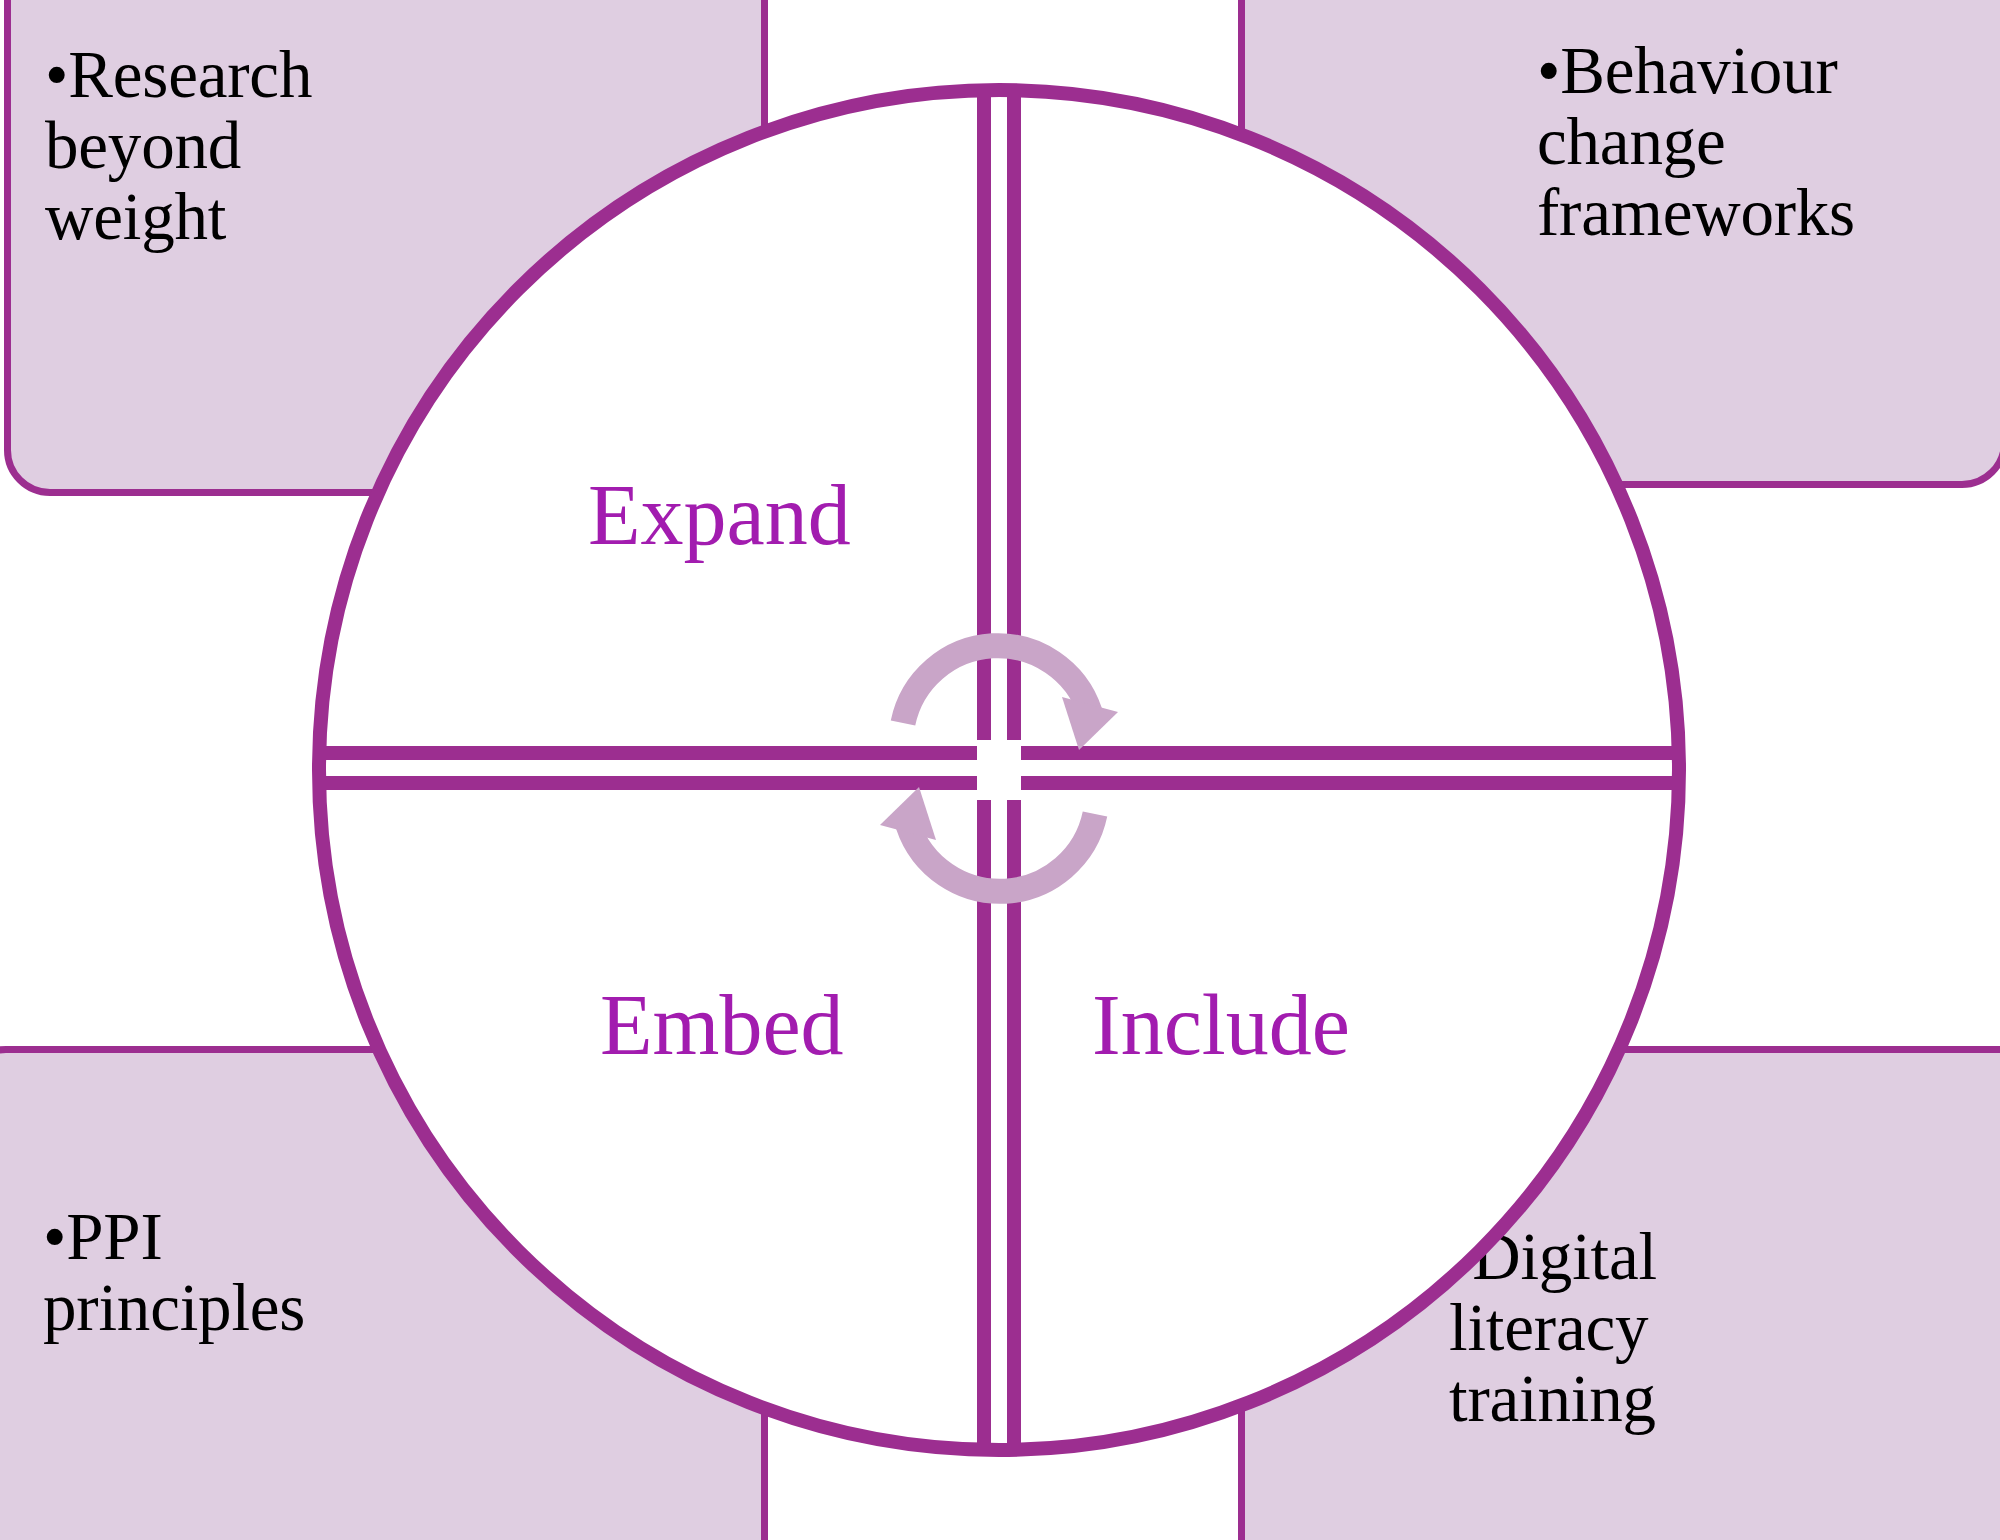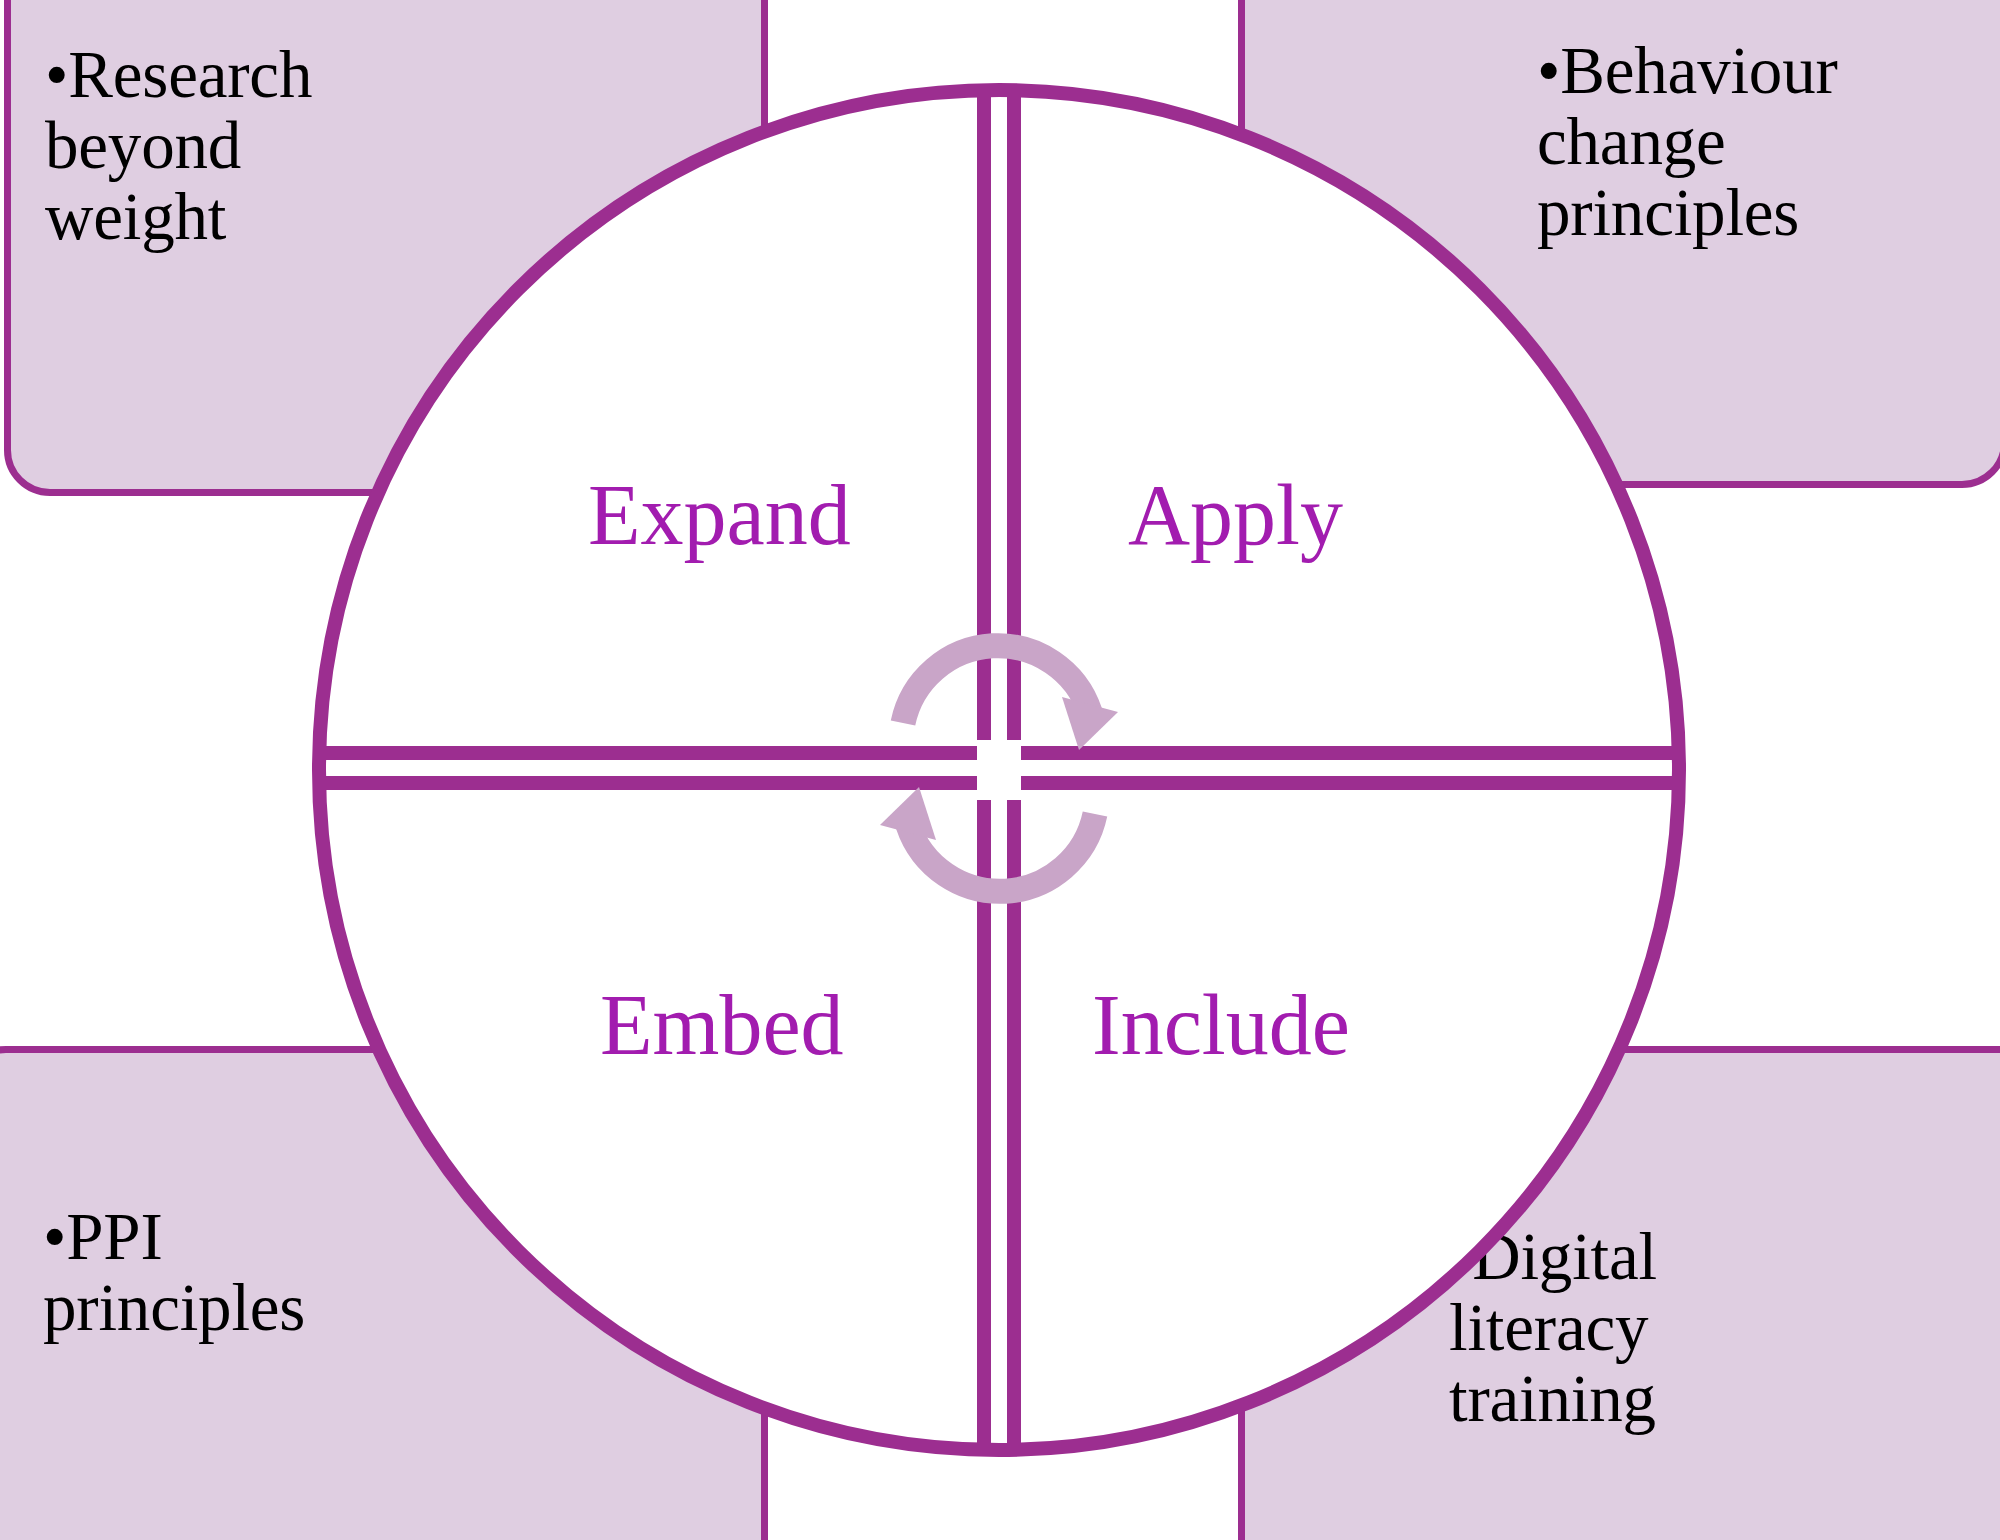--- a/index.html
+++ b/index.html
@@ -78,21 +78,21 @@
 
   <div class="callout" id="box-tl">
     <div class="txt"><span class="bullet">•</span><span>Research
 beyond
 weight</span></div>
   </div>
 
   <div class="callout" id="box-tr">
     <div class="txt"><span class="bullet">•</span><span>Behaviour
 change
-principles</span></div>
+frameworks</span></div>
   </div>
 
   <div class="callout" id="box-bl">
     <div class="txt"><span class="bullet">•</span><span>PPI
 principles</span></div>
   </div>
 
   <div class="callout" id="box-br">
     <div class="txt"><span class="bullet">•</span><span>Digital
 literacy
@@ -121,17 +121,16 @@
 
       <path d="M 903 723 A 97 97 0 0 1 1090 712" fill="none" stroke="#C9A5C8" stroke-width="25"></path>
       <polygon points="1062,697 1118,712 1079,750" fill="#C9A5C8"></polygon>
 
       <path d="M 1095 814 A 97 97 0 0 1 908 825" fill="none" stroke="#C9A5C8" stroke-width="25"></path>
       <polygon points="936,840 880,825 919,787" fill="#C9A5C8"></polygon>
     </g>
   </svg>
 
   <div class="quad-label" id="lbl-expand">Expand</div>
-  <div class="quad-label" id="lbl-apply">Apply</div>
   <div class="quad-label" id="lbl-include">Include</div>
   <div class="quad-label" id="lbl-embed">Embed</div>
 
 </div>
 
 </body></html>

